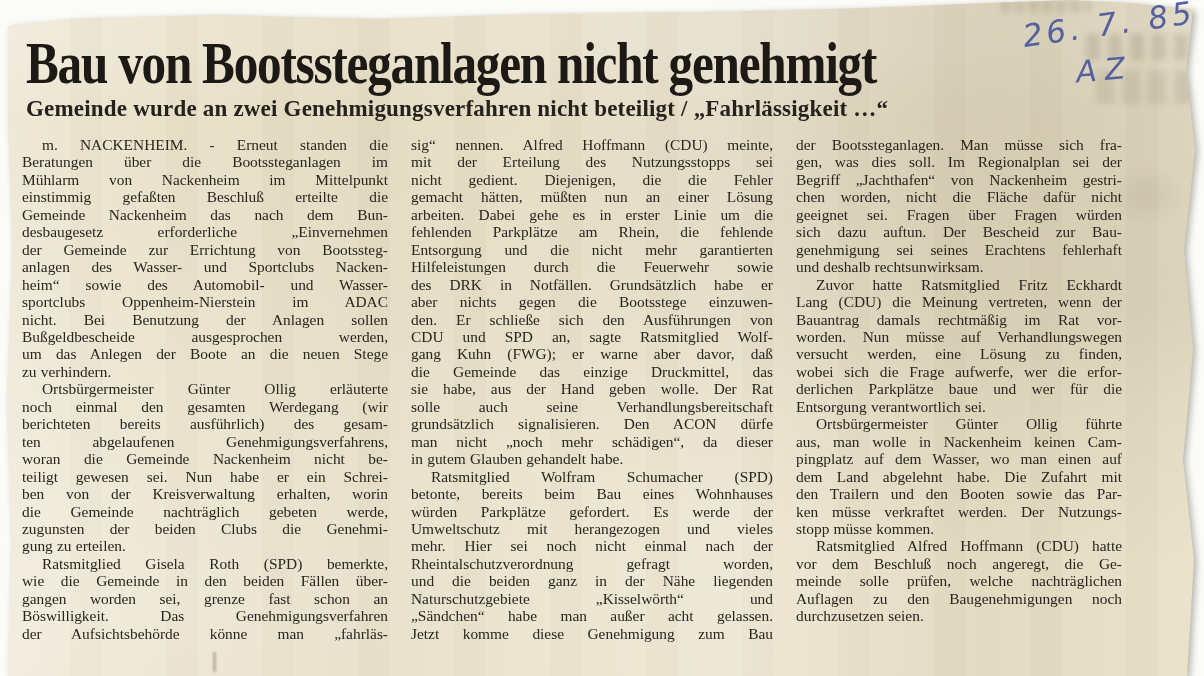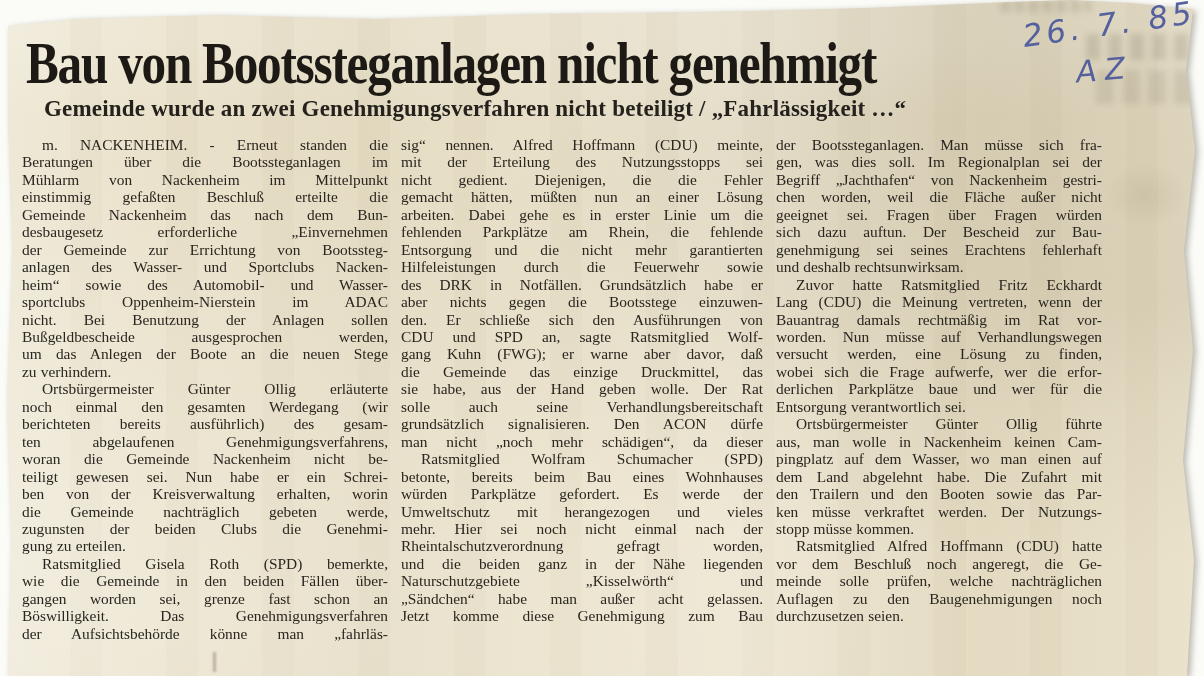--- a/index.html
+++ b/index.html
@@ -39,32 +39,32 @@
   }
   .headline>span{
     display:inline-block;
     font:700 60px/60px "Liberation Serif", serif;
     letter-spacing:-1.5px;
     transform:scaleX(.82);transform-origin:left top;
   }
   .subheadline{
     position:absolute;left:26px;top:96px;
     font:700 23px/26px "Liberation Serif", serif;
-    color:#25221d;letter-spacing:.2px;white-space:nowrap;margin-left:18px;
+    color:#25221d;letter-spacing:.2px;white-space:nowrap;
   }
   .handwriting{
     position:absolute;color:#55619e;font-family:"DejaVu Sans", sans-serif;
     font-style:italic;
   }
   .hw-date{left:1022px;top:6px;font-size:31px;letter-spacing:4px;transform:rotate(-8deg);}
   .hw-src{left:1076px;top:52px;font-size:30px;letter-spacing:8px;transform:rotate(-5deg);}
 
   .body-cols{
     position:absolute;left:22px;top:136px;width:1072px;
-    display:flex;gap:13px;
+    display:flex;gap:23px;
   }
   .col{flex:none;}
   .col-1{width:366px;}
   .col-2{width:362px;}
   .col-3{width:326px;}
   .tline{
     font:400 15.4px/17.45px "Liberation Serif", serif;
     color:#29251f;
     text-align:justify;text-align-last:justify;
     word-spacing:.4px;overflow:hidden;white-space:nowrap;
@@ -140,36 +140,37 @@
       <div class="tline">des DRK in Notfällen. Grundsätzlich habe er</div>
       <div class="tline">aber nichts gegen die Bootsstege einzuwen-</div>
       <div class="tline">den. Er schließe sich den Ausführungen von</div>
       <div class="tline">CDU und SPD an, sagte Ratsmitglied Wolf-</div>
       <div class="tline">gang Kuhn (FWG); er warne aber davor, daß</div>
       <div class="tline">die Gemeinde das einzige Druckmittel, das</div>
       <div class="tline">sie habe, aus der Hand geben wolle. Der Rat</div>
       <div class="tline">solle auch seine Verhandlungsbereitschaft</div>
       <div class="tline">grundsätzlich signalisieren. Den ACON dürfe</div>
       <div class="tline">man nicht „noch mehr schädigen“, da dieser</div>
+      <div class="tline pend">in gutem Glauben gehandelt habe.</div>
       <div class="tline ind">Ratsmitglied Wolfram Schumacher (SPD)</div>
       <div class="tline">betonte, bereits beim Bau eines Wohnhauses</div>
       <div class="tline">würden Parkplätze gefordert. Es werde der</div>
       <div class="tline">Umweltschutz mit herangezogen und vieles</div>
       <div class="tline">mehr. Hier sei noch nicht einmal nach der</div>
       <div class="tline">Rheintalschutzverordnung gefragt worden,</div>
       <div class="tline">und die beiden ganz in der Nähe liegenden</div>
       <div class="tline">Naturschutzgebiete „Kisselwörth“ und</div>
       <div class="tline">„Sändchen“ habe man außer acht gelassen.</div>
       <div class="tline">Jetzt komme diese Genehmigung zum Bau</div>
     </div>
   <div class="col col-3">
       <div class="tline">der Bootssteganlagen. Man müsse sich fra-</div>
       <div class="tline">gen, was dies soll. Im Regionalplan sei der</div>
       <div class="tline">Begriff „Jachthafen“ von Nackenheim gestri-</div>
-      <div class="tline">chen worden, weil die Fläche außer nicht</div>
+      <div class="tline">chen worden, nicht die Fläche dafür nicht</div>
       <div class="tline">geeignet sei. Fragen über Fragen würden</div>
       <div class="tline">sich dazu auftun. Der Bescheid zur Bau-</div>
       <div class="tline">genehmigung sei seines Erachtens fehlerhaft</div>
       <div class="tline pend">und deshalb rechtsunwirksam.</div>
       <div class="tline ind">Zuvor hatte Ratsmitglied Fritz Eckhardt</div>
       <div class="tline">Lang (CDU) die Meinung vertreten, wenn der</div>
       <div class="tline">Bauantrag damals rechtmäßig im Rat vor-</div>
       <div class="tline">worden. Nun müsse auf Verhandlungswegen</div>
       <div class="tline">versucht werden, eine Lösung zu finden,</div>
       <div class="tline">wobei sich die Frage aufwerfe, wer die erfor-</div>

